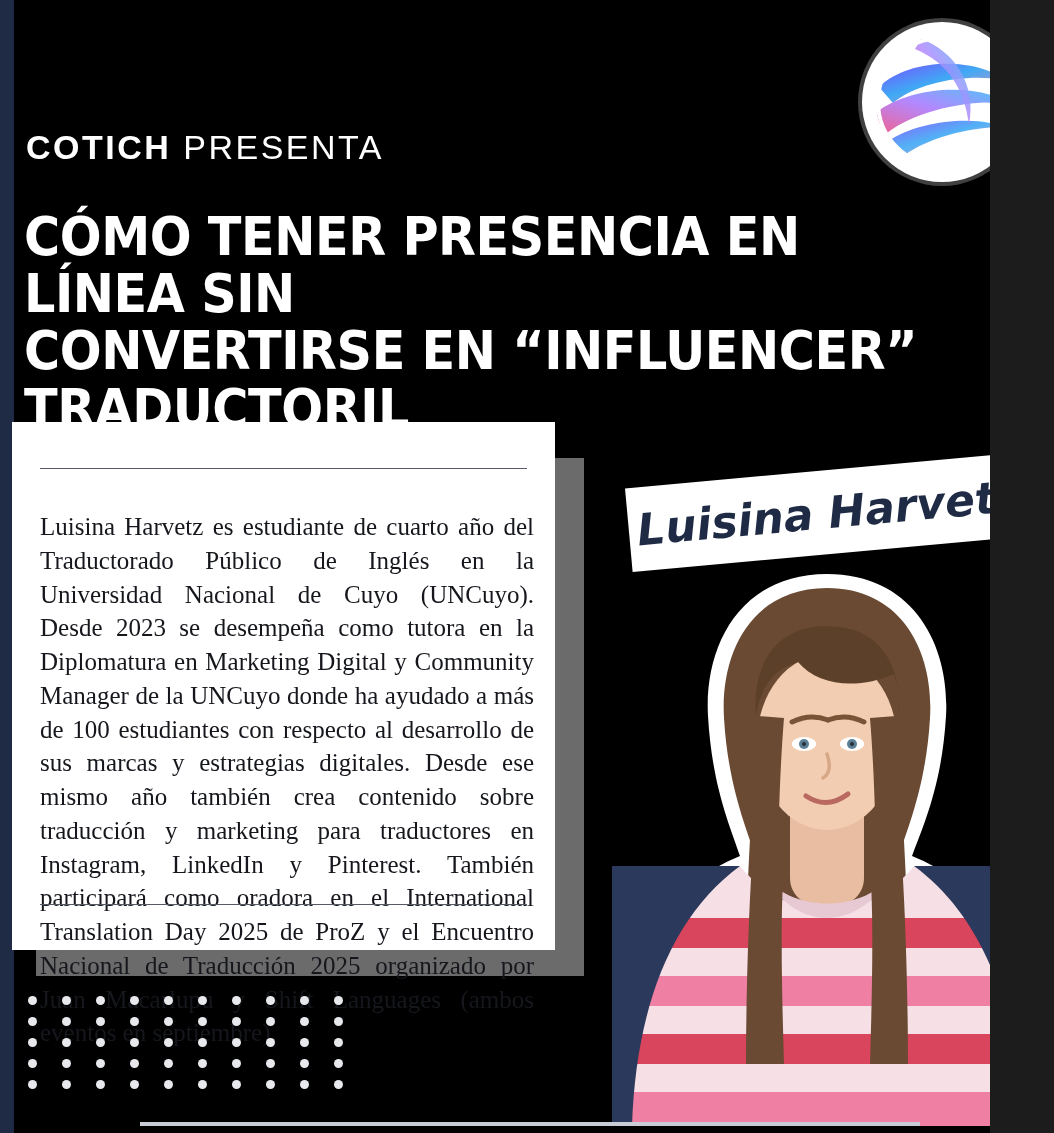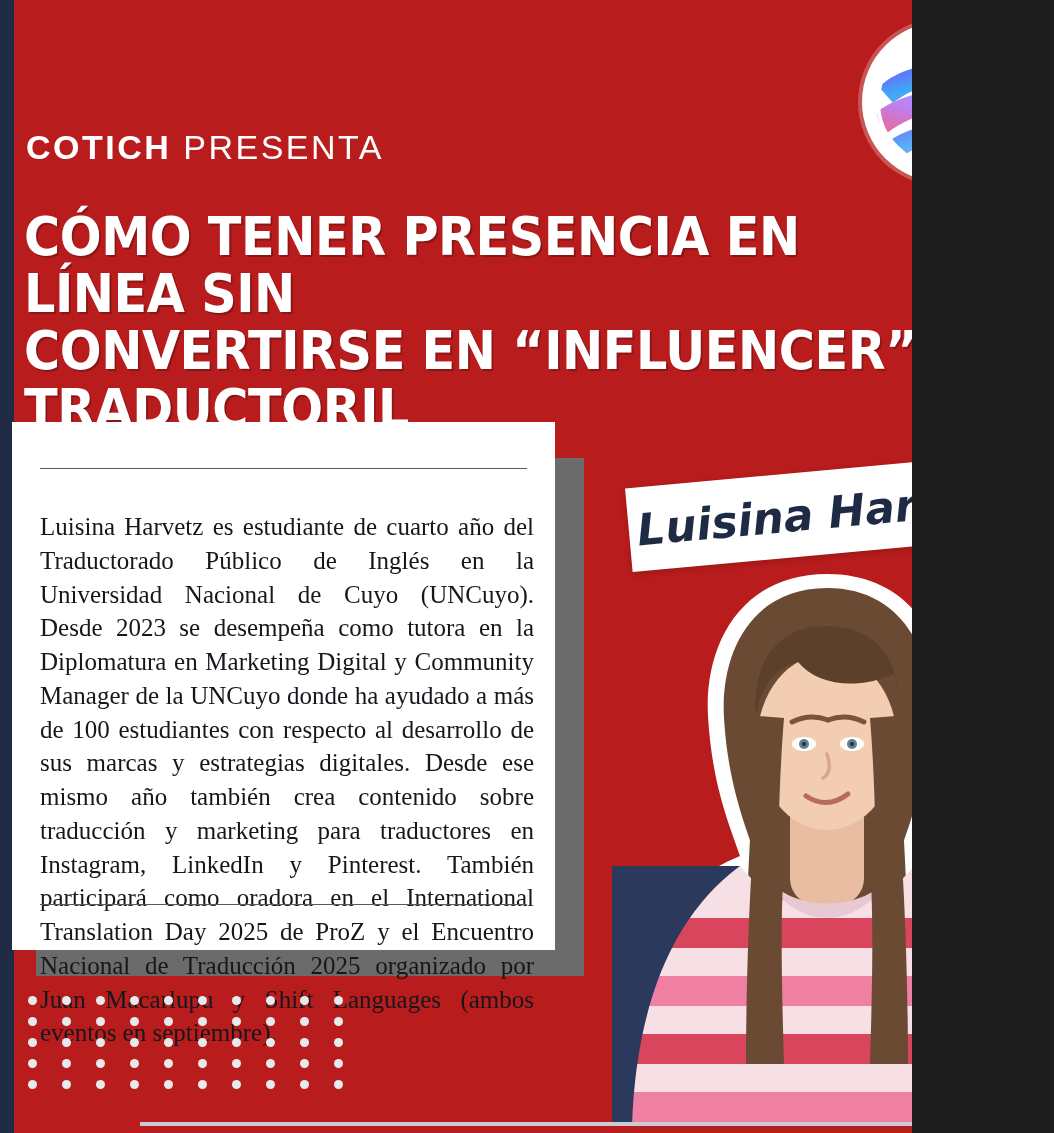--- a/index.html
+++ b/index.html
@@ -2,26 +2,25 @@
 <html><head>
 <meta charset="utf-8">
 <style>
   html, body {
     margin: 0;
     padding: 0;
     background: #1c1c1c;
   }
   #poster {
     position: relative;
-    width: 884px;
+    width: 990px;
     height: 1133px;
-    background: #b91c1c;
+    background: #000000;
     overflow: hidden;
     font-family: "Liberation Sans", sans-serif;
-    padding-left: 28px;
   }
 
   
   .left-strip {
     position: absolute;
     left: 0; top: 0;
     width: 14px; height: 100%;
     background: #1f2b45;
   }
 

